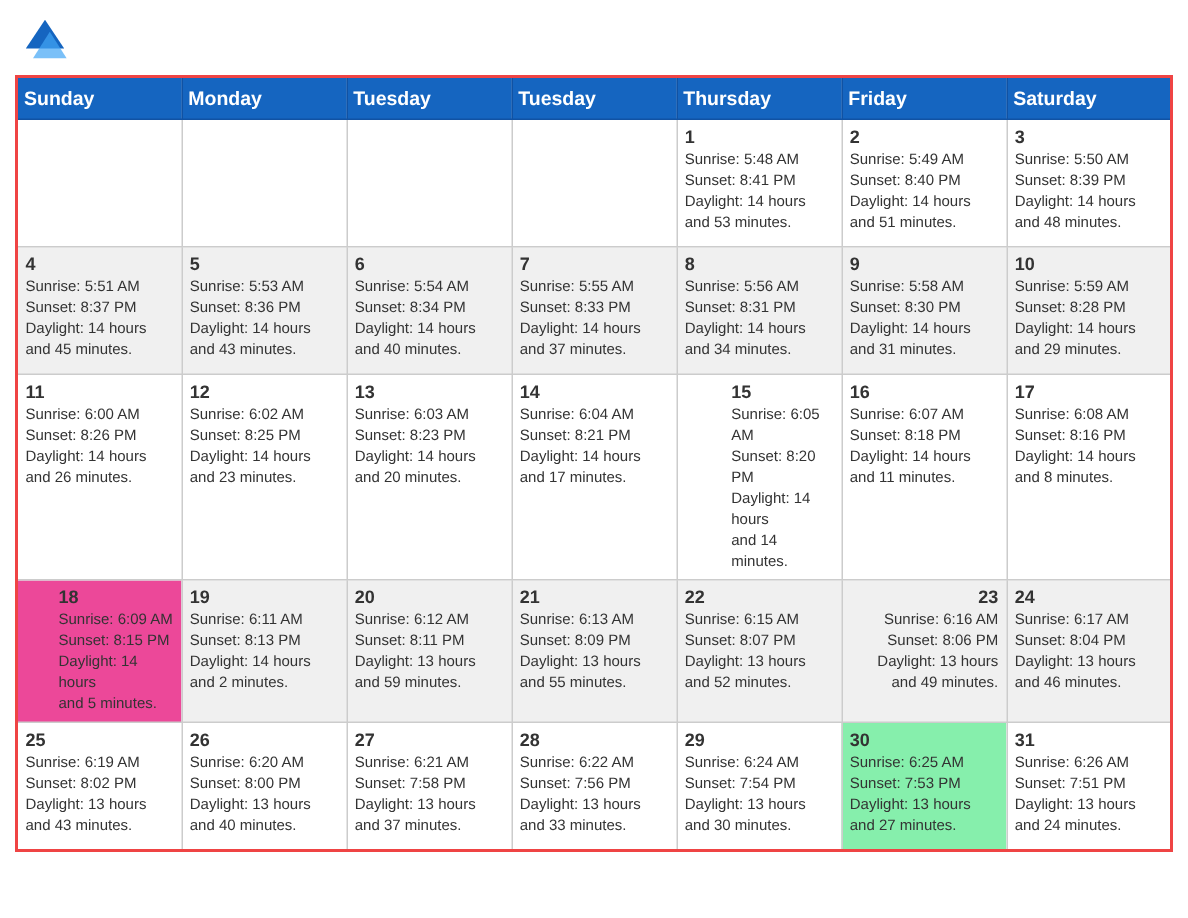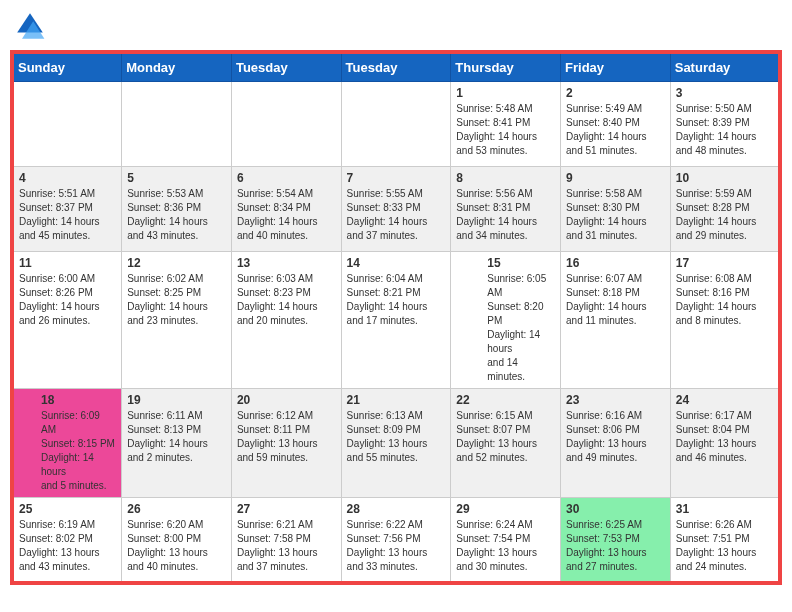--- a/index.html
+++ b/index.html
@@ -43,21 +43,21 @@
       line-height: 1;
     }
     .location {
       font-size: 14px;
       color: #555;
       margin-top: 2px;
     }
     .calendar {
       width: 100%;
       border-collapse: collapse;
-      border: 4px solid #ef4444;
+      border: 2px solid #ef4444;
     }
     .calendar th {
       background-color: #1565c0;
       color: #fff;
       font-size: 13px;
       font-weight: bold;
       padding: 6px 4px;
       text-align: left;
       border: 1px solid #1152a3;
     }
@@ -220,21 +220,21 @@
           <div class="day-info">Sunrise: 6:12 AM<br>Sunset: 8:11 PM<br>Daylight: 13 hours<br>and 59 minutes.</div>
         </td>
         <td style="background-color: rgb(240, 240, 240);">
           <span class="day-number">21</span>
           <div class="day-info">Sunrise: 6:13 AM<br>Sunset: 8:09 PM<br>Daylight: 13 hours<br>and 55 minutes.</div>
         </td>
         <td style="background-color: rgb(240, 240, 240);">
           <span class="day-number">22</span>
           <div class="day-info">Sunrise: 6:15 AM<br>Sunset: 8:07 PM<br>Daylight: 13 hours<br>and 52 minutes.</div>
         </td>
-        <td style="background-color: rgb(240, 240, 240);">
+        <td style="background-color: rgb(240, 240, 240); text-align: right;">
           <span class="day-number">23</span>
           <div class="day-info">Sunrise: 6:16 AM<br>Sunset: 8:06 PM<br>Daylight: 13 hours<br>and 49 minutes.</div>
         </td>
         <td style="background-color: rgb(240, 240, 240);">
           <span class="day-number">24</span>
           <div class="day-info">Sunrise: 6:17 AM<br>Sunset: 8:04 PM<br>Daylight: 13 hours<br>and 46 minutes.</div>
         </td>
       </tr>
       <tr>
         <td style="background-color: rgb(255, 255, 255);">

